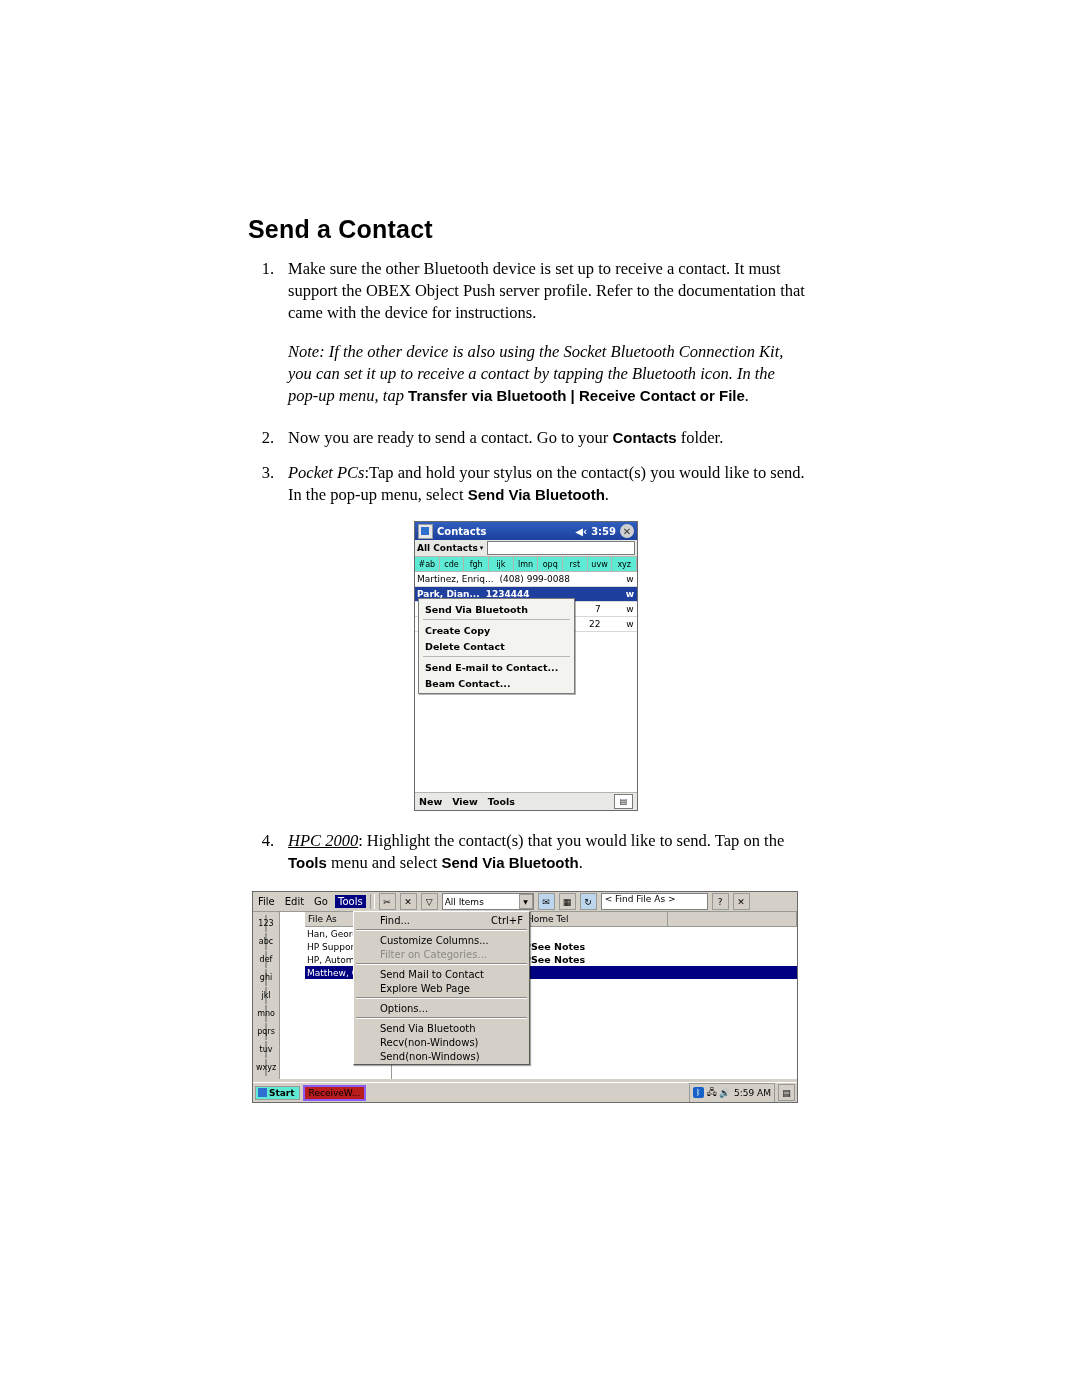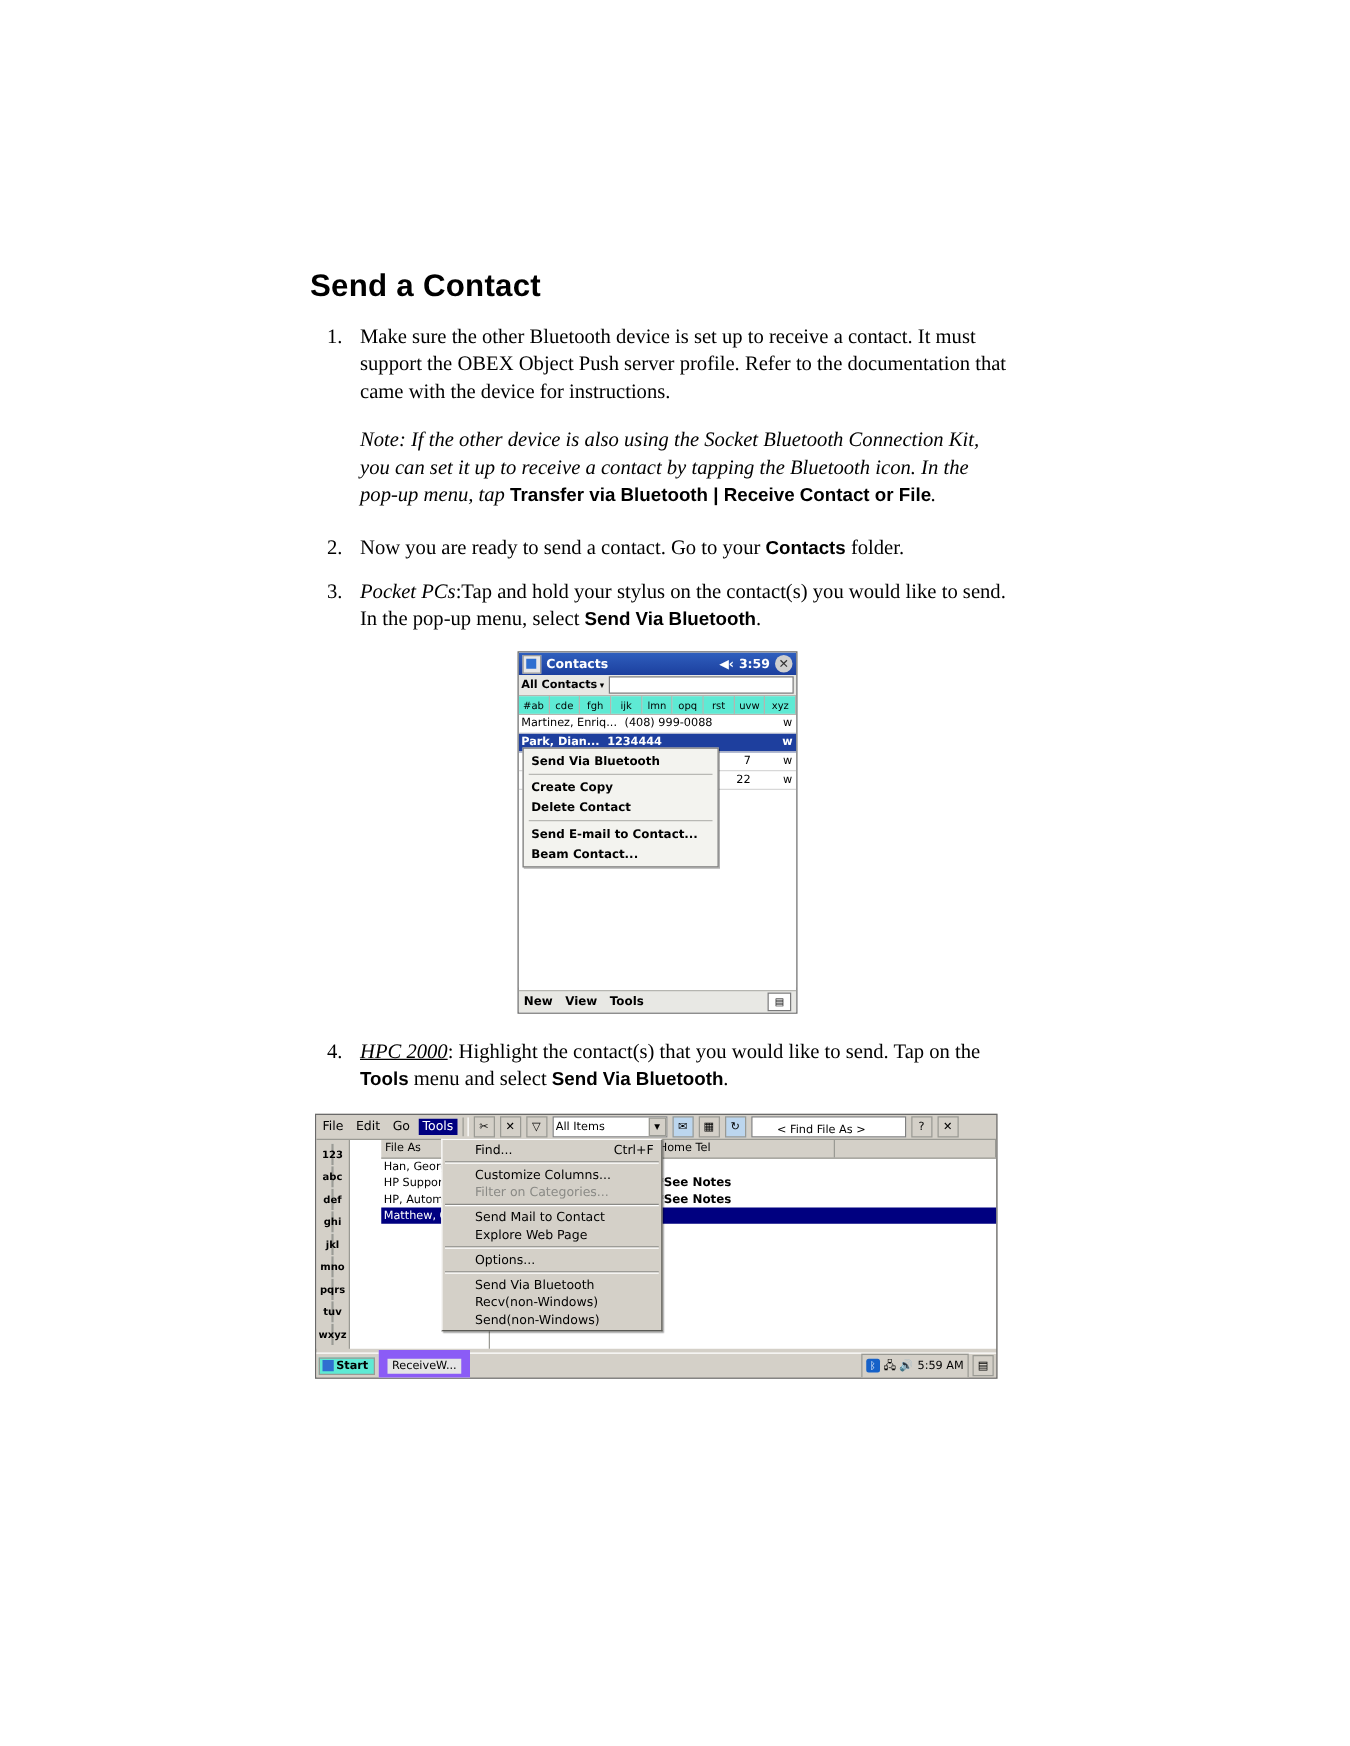--- a/index.html
+++ b/index.html
@@ -244,38 +244,37 @@
   }
   .hpc-combo .cb-arrow {
     margin-left: auto; width: 12px; height: 13px;
     background: #d4d0c8; border: 1px solid #9a9a94;
     display: flex; align-items: center; justify-content: center;
     font-size: 6px;
   }
   .hpc-find {
     width: 102px; height: 15px;
     background: #fff; border: 1px solid #808080;
-    display: flex; align-items: flex-end;
-    font-size: 9px; padding-left: 20px;
+    display: flex; align-items: flex-start;
+    font-size: 9px; padding-left: 3px;
   }
   .hpc-body { display: flex; height: 167px; }
   .hpc-sidebar {
     width: 26px;
     background: #d4d0c8;
     border-right: 1px solid #9a9a94;
     padding-top: 2px;
   }
   .hpc-sidebar .sb {
     margin: 1px 12px;
     height: 15px;
     border: 1px solid #9a9a94;
     background: #ffffff;
     display: flex; align-items: center; justify-content: center;
     font-size: 8px;
-    font-weight: bold;
   }
   .hpc-left-list {
     width: 86px;
     background: #fff;
     border-right: 1px solid #9a9a94;
     font-size: 9px;
     padding-left: 25px;
   }
   .hpc-left-list .hdr {
     background: #d4d0c8;
@@ -349,21 +348,21 @@
   }
   .hpc-taskbar .start {
     display: flex; align-items: center; gap: 2px;
     border: 1px solid #9a9a94; background: #5eead4;
     padding: 1px 4px 1px 2px; font-weight: bold;
   }
   .hpc-taskbar .start .flag {
     width: 9px; height: 9px; background: #2f6fd0; display:inline-block;
   }
   .hpc-taskbar .task {
-    border: 7px solid #8b5cf6; background: #e5e5e5;
+    border: 2px solid #8b5cf6; background: #b91c1c;
     padding: 1px 4px; max-width: 70px; overflow: hidden; white-space: nowrap;
   }
   .hpc-tray {
     margin-left: auto;
     display: flex; align-items: center; gap: 3px;
     border: 1px solid #9a9a94; background: #d4d0c8;
     padding: 1px 3px;
   }
   .hpc-tray .bt {
     width: 11px; height: 11px; border-radius: 2px;

